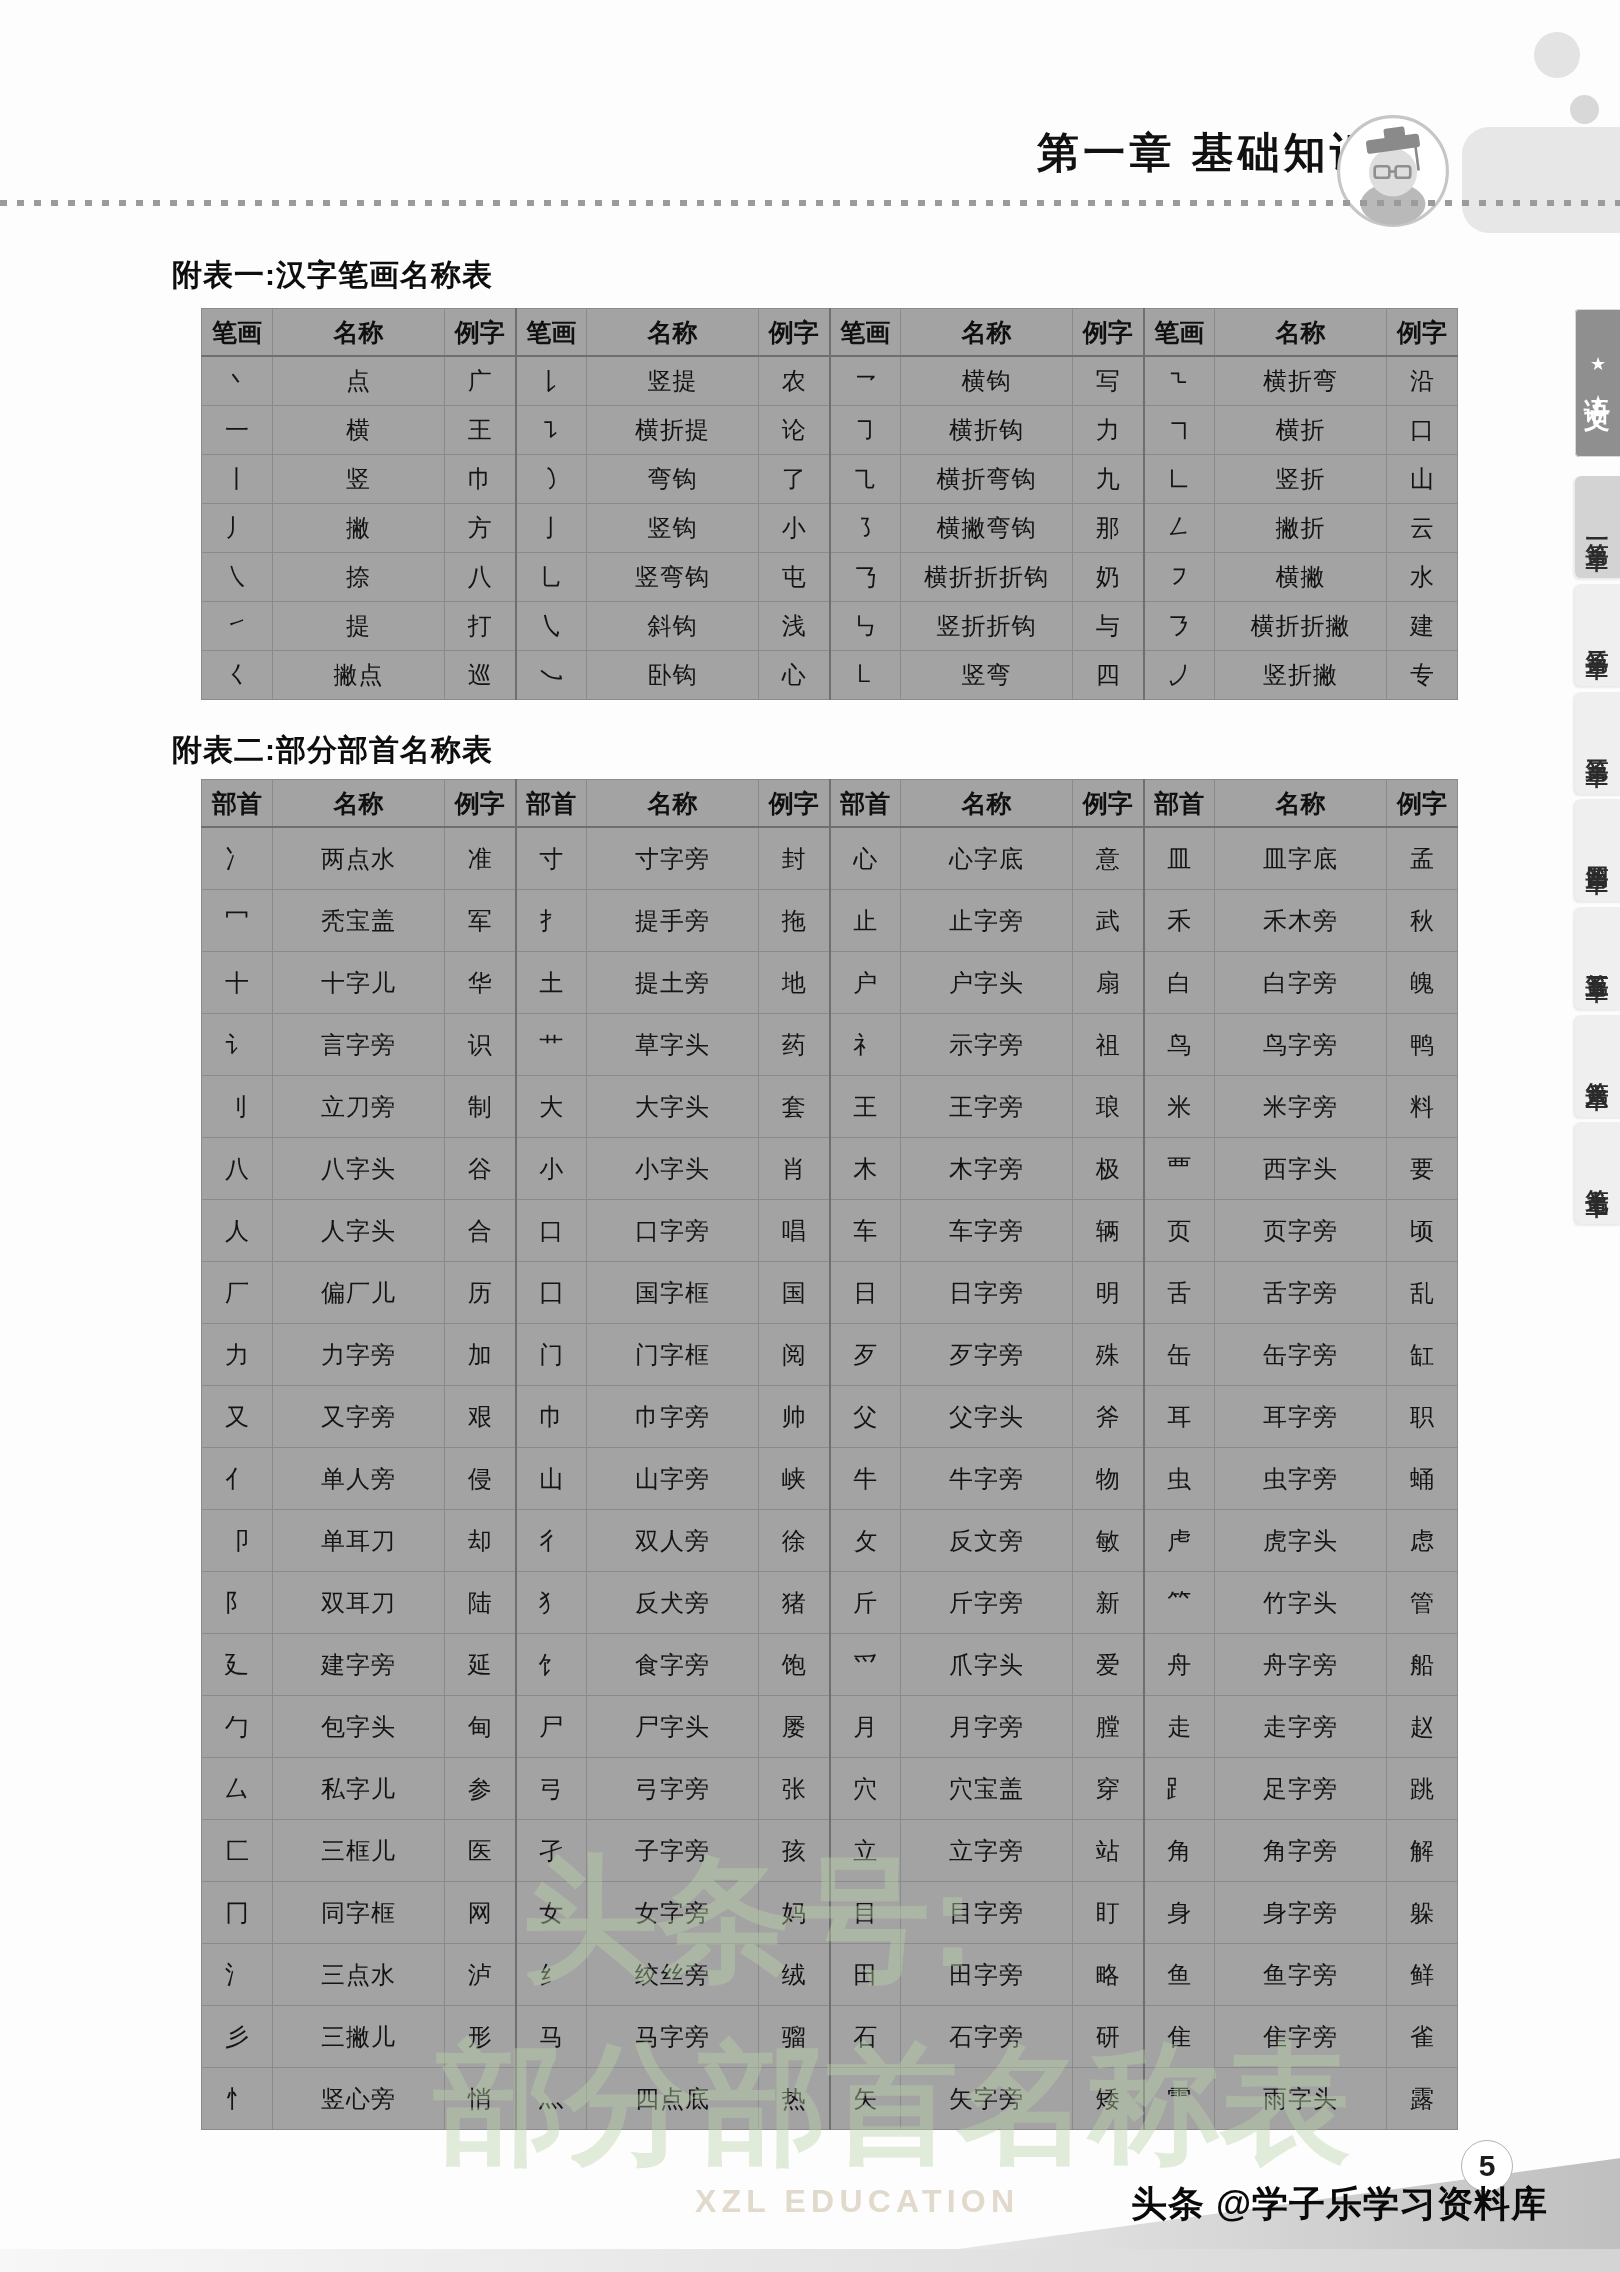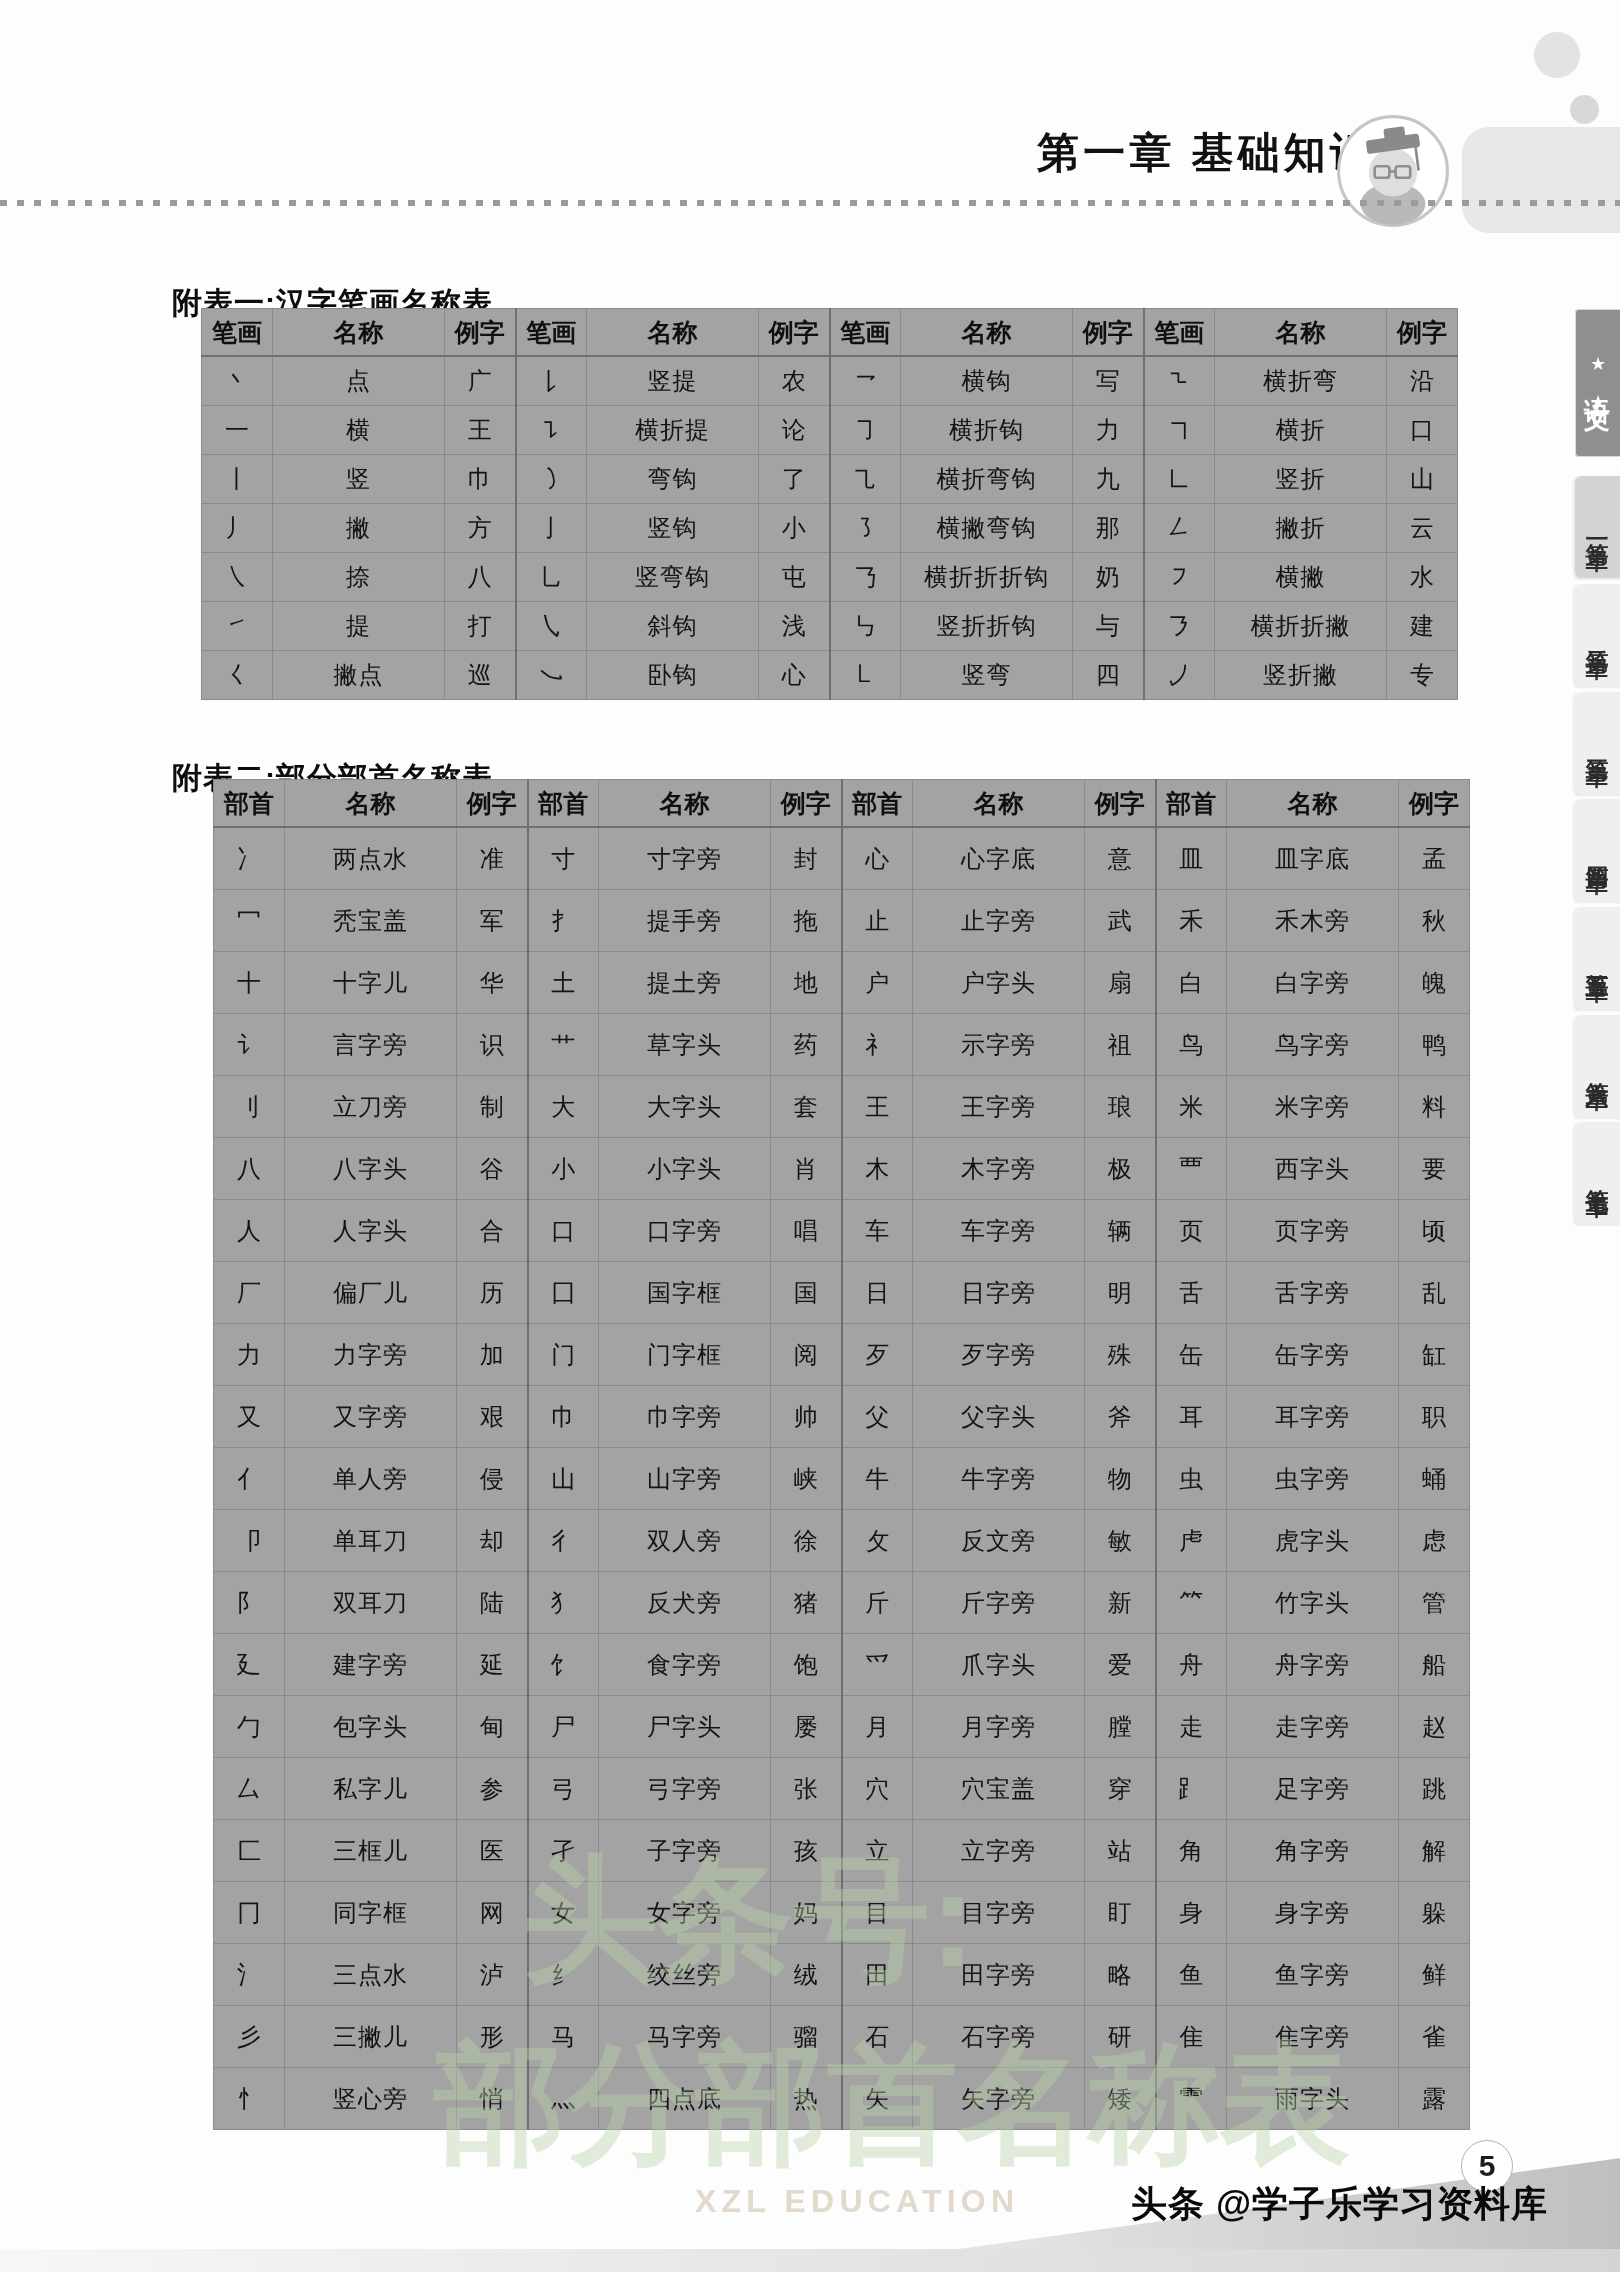--- a/index.html
+++ b/index.html
@@ -20,30 +20,30 @@
     border-radius:27px 0 0 27px;
   }
   .deco-dot-1{left:1534px;top:32px;width:46px;height:46px;border-radius:50%;background:#e3e3e3;}
   .deco-dot-2{left:1570px;top:95px;width:29px;height:29px;border-radius:50%;background:#d8d8d8;}
   .dotted-rule{
     left:0;top:200px;width:1621px;height:6.3px;
     background:repeating-linear-gradient(to right,#9b9b9b 0 6.8px,transparent 6.8px 17px);
   }
 
   
-  .tbl-title{font-size:30px;font-weight:bold;color:#0d0d0d;letter-spacing:1px;margin-top:28px;}
+  .tbl-title{font-size:30px;font-weight:bold;color:#0d0d0d;letter-spacing:1px;}
   .t1-title{left:172px;top:255px;}
   .t2-title{left:172px;top:730px;}
 
   
   table.sheet{
     border-collapse:collapse;table-layout:fixed;width:1254px;background:#a3a3a3;
   }
   .t1{left:201px;top:308px;}
-  .t2{left:201px;top:779px;margin-left:12px;}
+  .t2{left:201px;top:779px;}
   table.sheet th,table.sheet td{
     border:0.5px solid #8a8a8a;text-align:center;vertical-align:middle;
     overflow:hidden;padding:0;
   }
   table.sheet{border:1.6px solid #6f6f6f;}
   table.sheet thead th{
     height:46px;font-size:25px;font-weight:bold;color:#101010;
     border-bottom:2.1px double #6f6f6f;
     font-family:"Liberation Sans","DejaVu Sans",sans-serif;
   }

